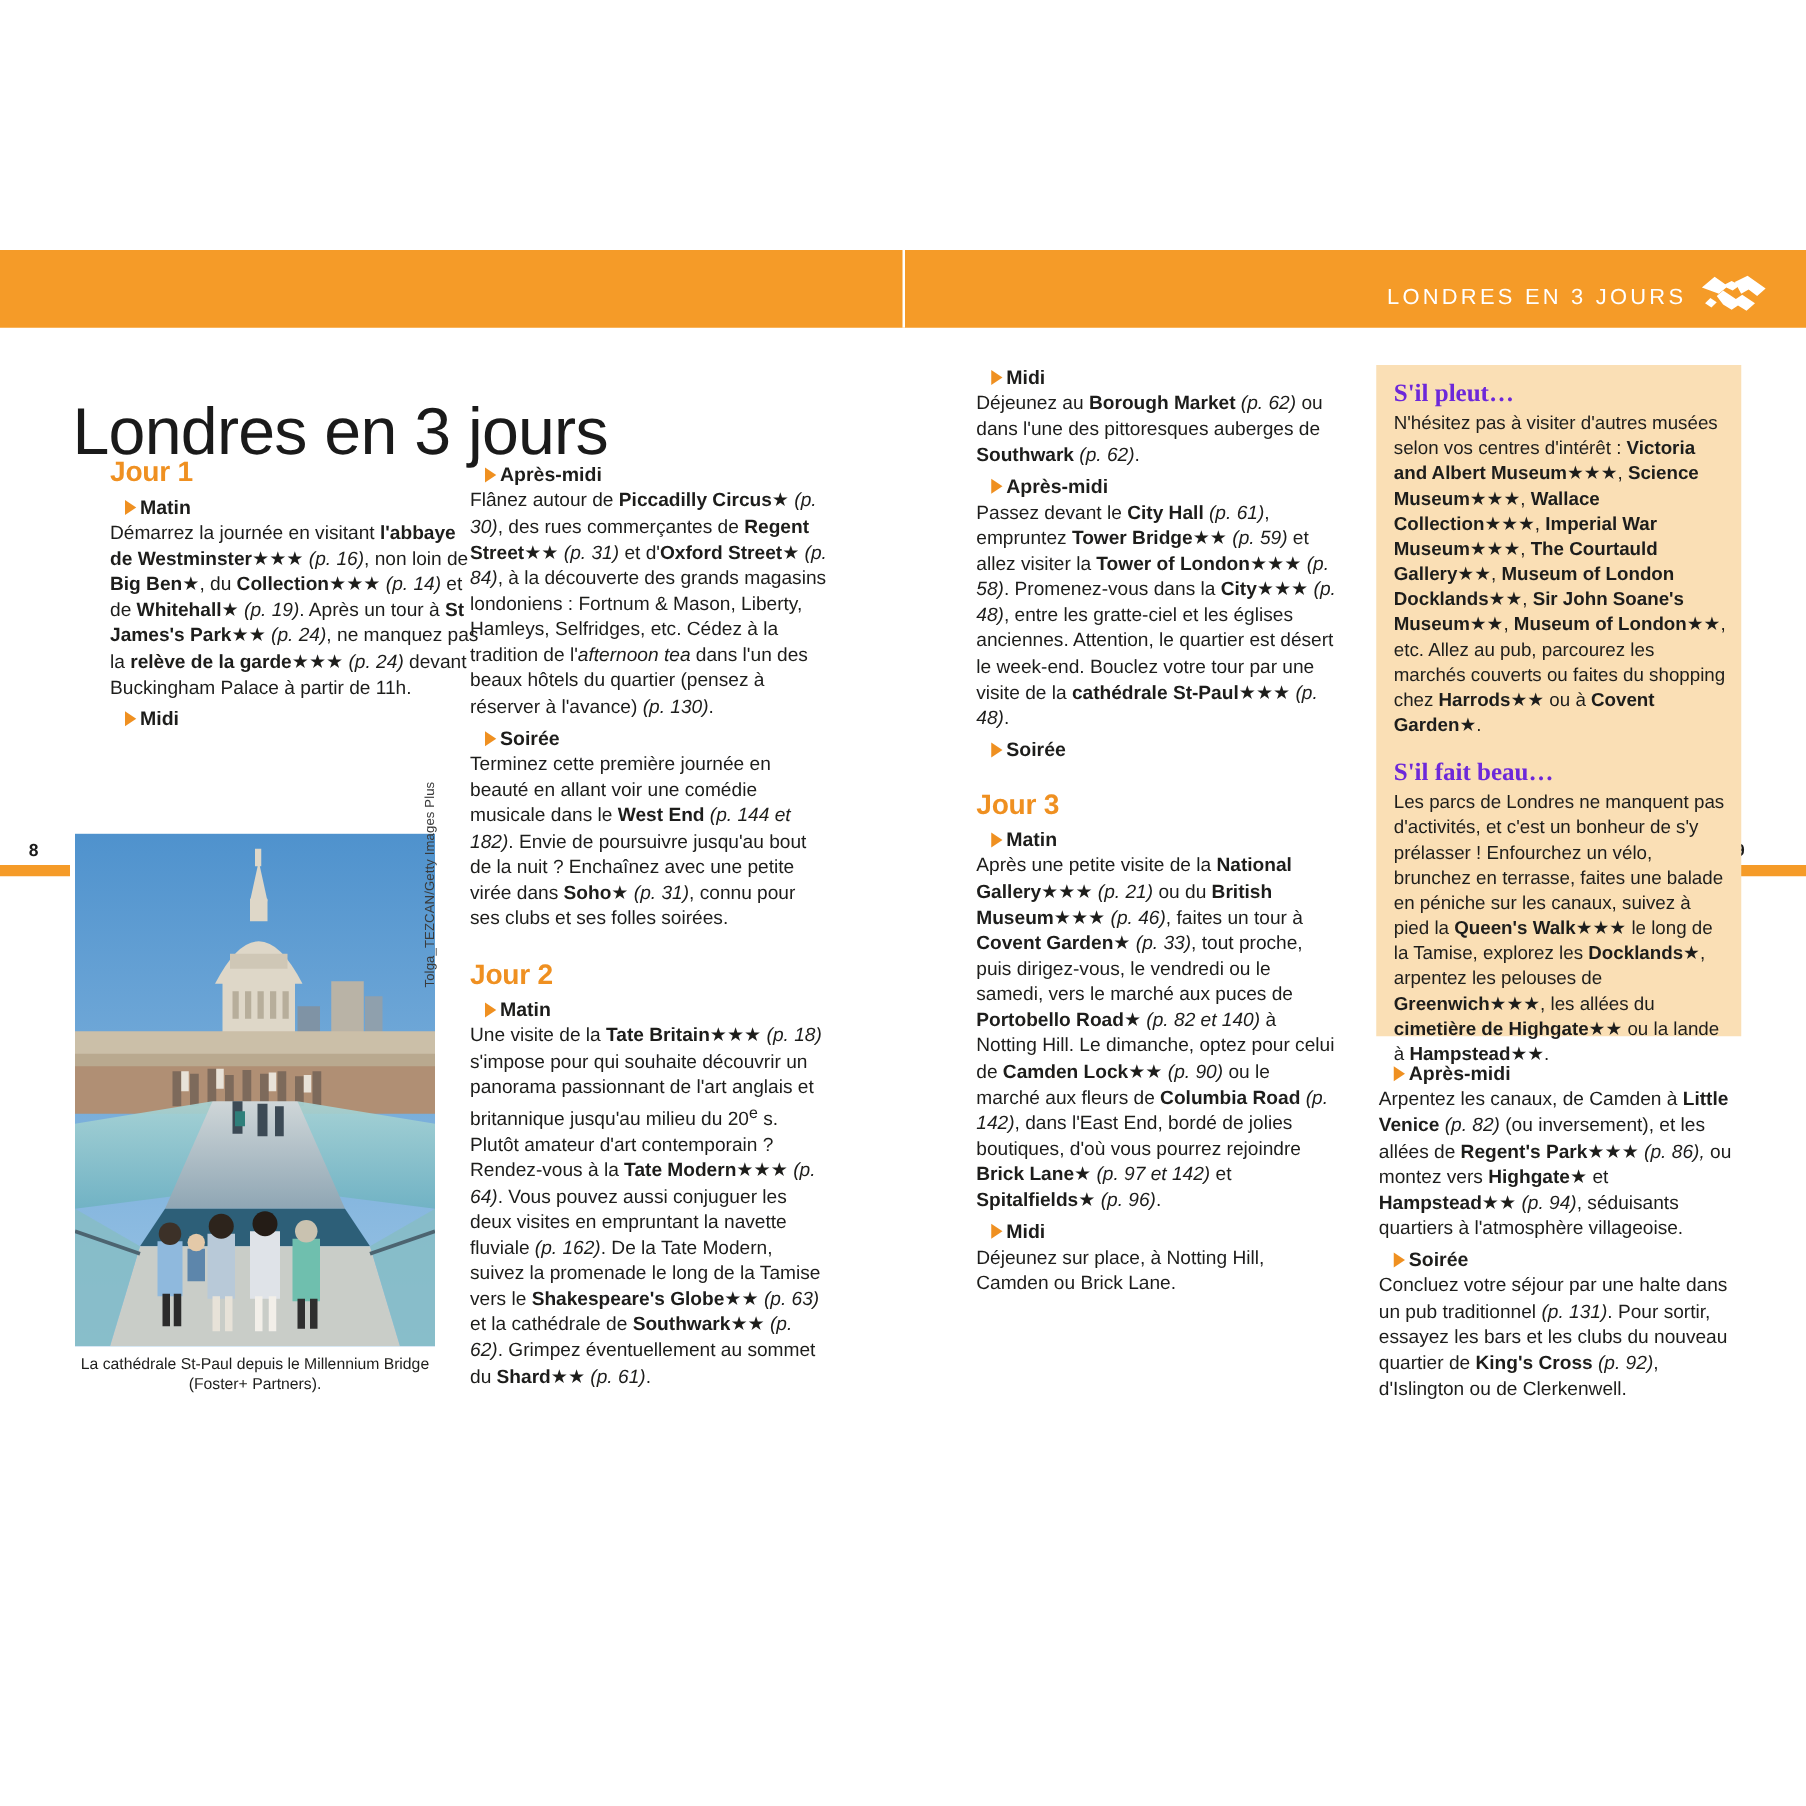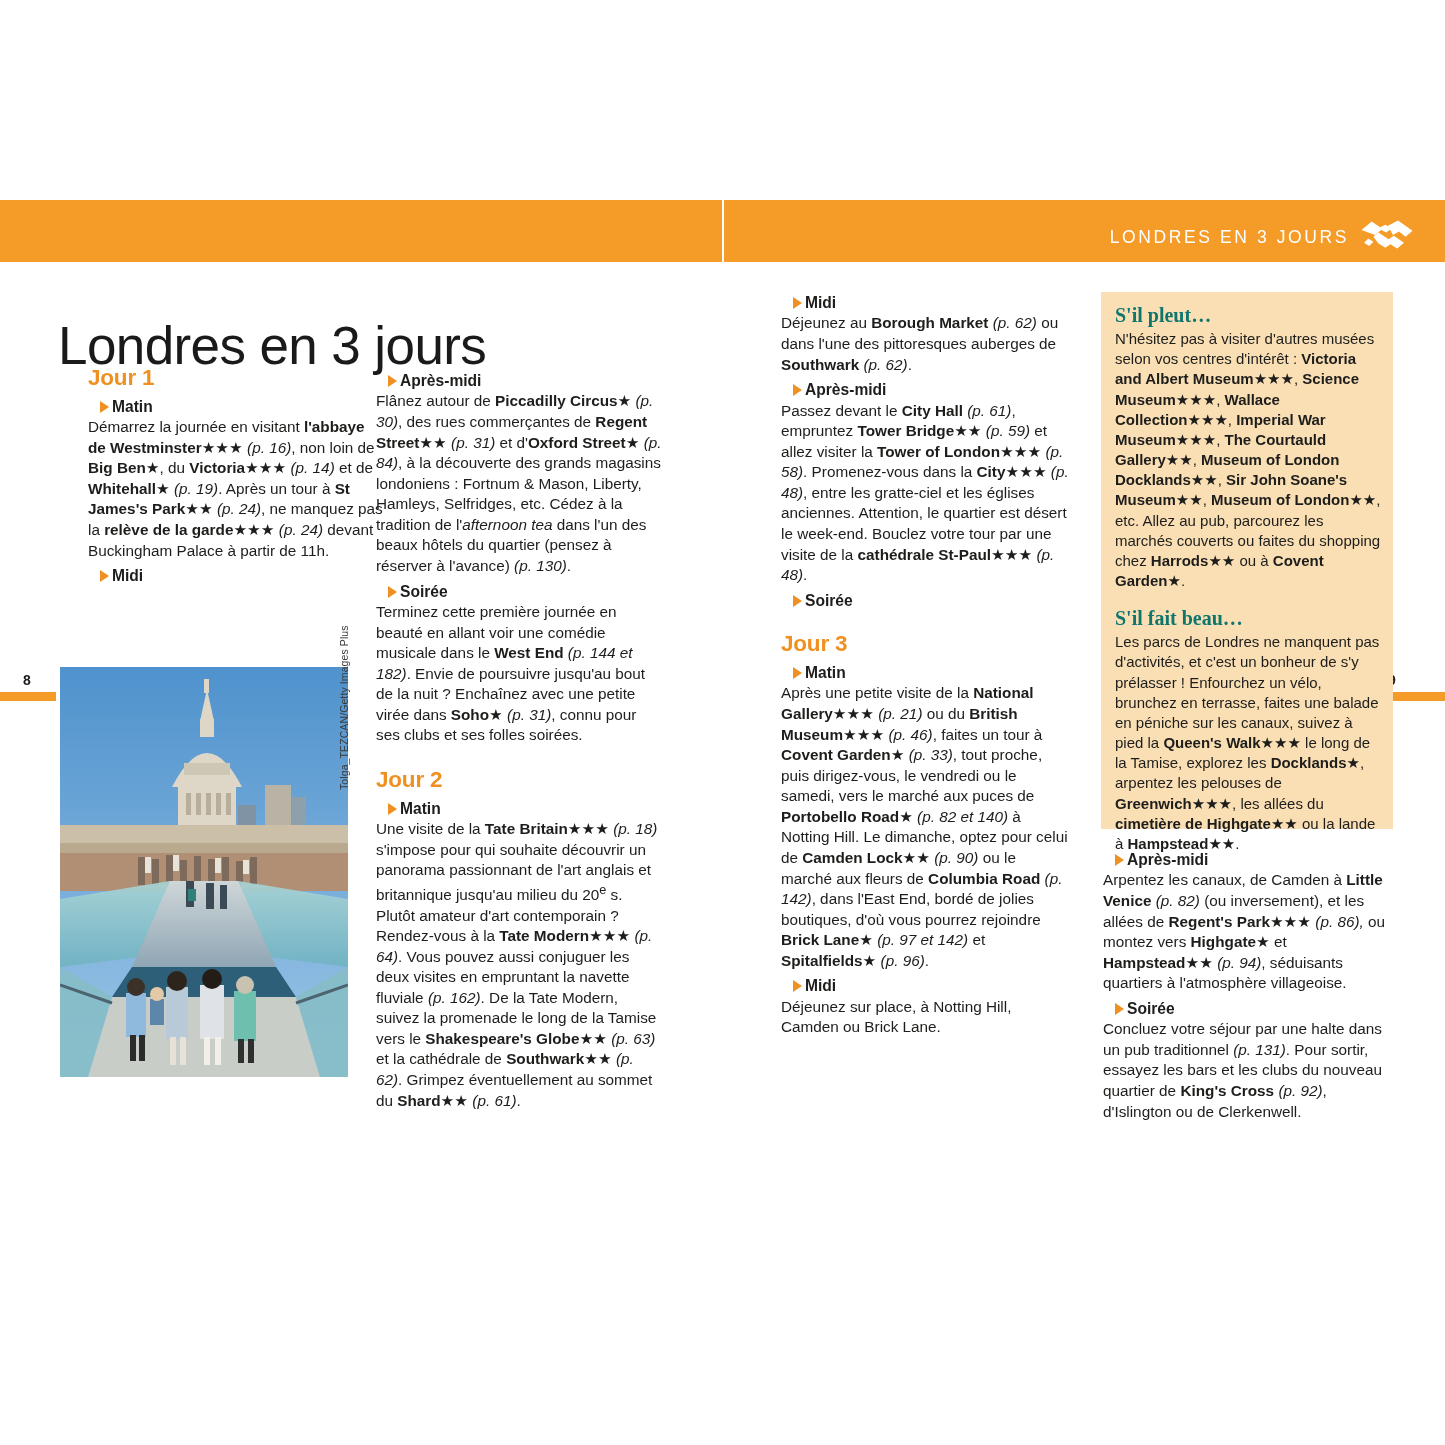--- a/index.html
+++ b/index.html
@@ -93,21 +93,21 @@
   .sidebox{
     position:absolute;left:1101px;top:292px;width:292px;height:537px;
     background:#fadfb5;
   }
   .sidebox-inner{
     position:absolute;left:14px;top:12px;width:266px;
     font-size:15px;line-height:1.345;color:#1d1d1b;
   }
   .box-head{
     font-family:"Liberation Serif","DejaVu Serif",serif;
-    font-weight:700;font-size:20px;color:#0f766e;
+    font-weight:700;font-size:20px;color:#6d28d9;
     margin:0 0 2px 0;line-height:1.15;
   }
   .box-head.second{margin-top:16px;}
 </style>
 </head>
 <body>
 
 <div class="page">
 
   <div class="header-band">
@@ -132,21 +132,21 @@
   <div class="folio folio-right">9</div>
   <div class="folio-bar folio-bar-right"></div>
 
   <h1 class="main-title">Londres en 3 jours</h1>
 
   <div class="col col1">
     <div class="day-head">Jour 1</div>
     <div class="sec-head">
       <span class="tri"></span><span>Matin</span>
     </div>
-    <p class="para">Démarrez la journée en visitant <b>l'abbaye de Westminster★★★</b> <i>(p. 16)</i>, non loin de <b>Big Ben★</b>, du <b>Victoria★★★</b> <i>(p. 14)</i> et de <b>Whitehall★</b> <i>(p. 19)</i>. Après un tour à <b>St James's Park★★</b> <i>(p. 24)</i>, ne manquez pas la <b>relève de la garde★★★</b> <i>(p. 24)</i> devant Buckingham Palace à partir de 11h.</p>
+    <p class="para">Démarrez la journée en visitant <b>l'abbaye de Westminster★★★</b> <i>(p. 16)</i>, non loin de <b>Big Ben★</b>, du <b>Collection★★★</b> <i>(p. 14)</i> et de <b>Whitehall★</b> <i>(p. 19)</i>. Après un tour à <b>St James's Park★★</b> <i>(p. 24)</i>, ne manquez pas la <b>relève de la garde★★★</b> <i>(p. 24)</i> devant Buckingham Palace à partir de 11h.</p>
     <div class="sec-head">
       <span class="tri"></span><span>Midi</span>
     </div>
   </div>
 
   <div class="photo-wrap">
     <svg width="288" height="410" viewBox="0 0 288 410" preserveAspectRatio="none">
       <defs>
         <linearGradient id="sky" x1="0" y1="0" x2="0" y2="1">
           <stop offset="0%" stop-color="#4f92cd"></stop>
@@ -244,20 +244,21 @@
         <circle cx="185" cy="318" r="9" fill="#c9c2b0"></circle>
         <rect x="178" y="372" width="6" height="24" fill="#2f2f2f"></rect>
           <rect x="188" y="372" width="6" height="24" fill="#2f2f2f"></rect>
         <rect x="90" y="332" width="14" height="26" fill="#5d86ab"></rect>
         <circle cx="97" cy="327" r="7" fill="#e4c9a8"></circle>
       </g>
     </svg>
   </div>
 
   <div class="photo-credit">Tolga_TEZCAN/Getty Images Plus</div>
+  <div class="photo-caption">La cathédrale St-Paul depuis le Millennium Bridge (Foster+ Partners).</div>
 
   <div class="col col2">
     <div class="sec-head">
       <span class="tri"></span><span>Après-midi</span>
     </div>
     <p class="para">Flânez autour de <b>Piccadilly Circus★</b> <i>(p. 30)</i>, des rues commerçantes de <b>Regent Street★★</b> <i>(p. 31)</i> et d'<b>Oxford Street★</b> <i>(p. 84)</i>, à la découverte des grands magasins londoniens : Fortnum &amp; Mason, Liberty, Hamleys, Selfridges, etc. Cédez à la tradition de l'<i>afternoon tea</i> dans l'un des beaux hôtels du quartier (pensez à réserver à l'avance) <i>(p. 130)</i>.</p>
     <div class="sec-head">
       <span class="tri"></span><span>Soirée</span>
     </div>
     <p class="para">Terminez cette première journée en beauté en allant voir une comédie musicale dans le <b>West End</b> <i>(p. 144 et 182)</i>. Envie de poursuivre jusqu'au bout de la nuit ? Enchaînez avec une petite virée dans <b>Soho★</b> <i>(p. 31)</i>, connu pour ses clubs et ses folles soirées.</p>

